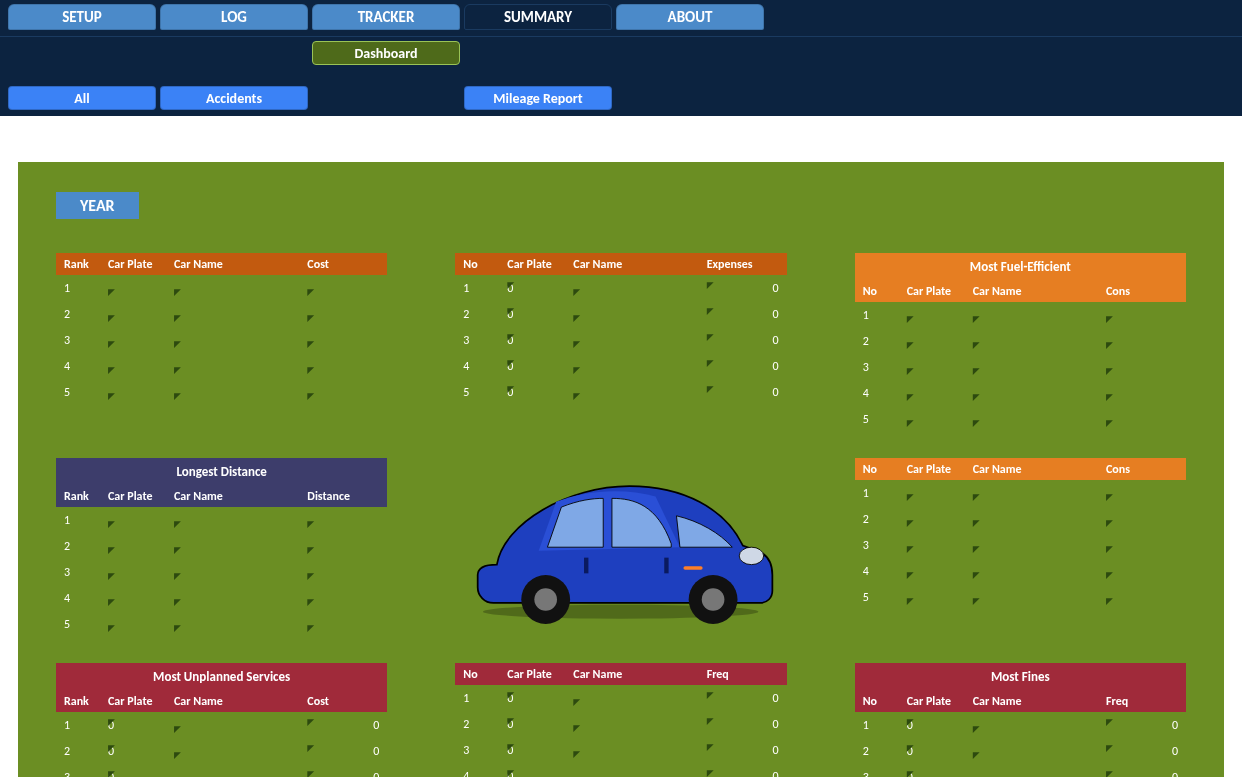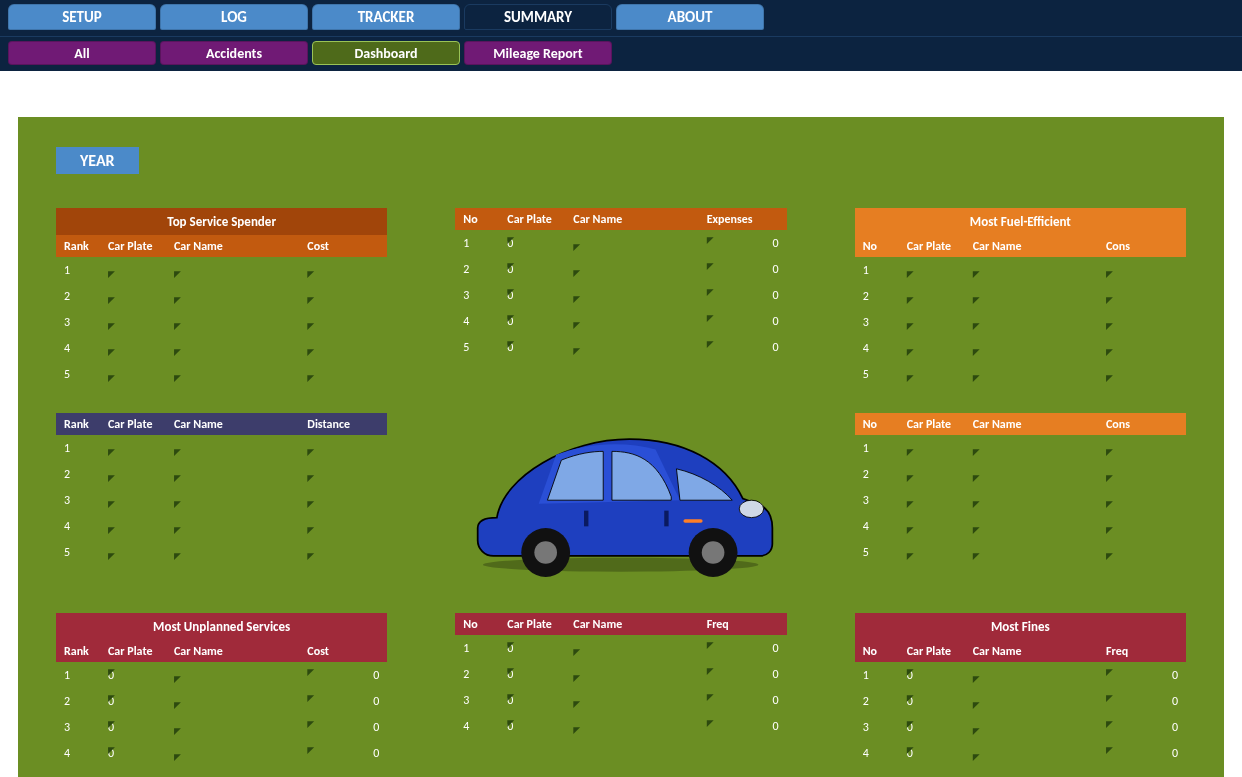--- a/index.html
+++ b/index.html
@@ -9,21 +9,21 @@
   .nav-strip { background: #0c2340; padding: 4px 8px 6px 8px; display: flex; gap: 4px; }
   .nav-tab { display:inline-flex; align-items:center; justify-content:center;
     height: 26px; width: 148px; border-radius: 6px 6px 2px 2px; font-size: 15px;
     font-weight: 700; color: #fff; border: 1px solid rgba(0,0,0,.15); cursor:pointer; }
   .nav-tab.blue { background: #4b8ac9; color:#fff; }
   .nav-tab.active-dark { background:#0c2340; color:#fff; border:1px solid #1a3a60; }
   .subnav-strip { background:#0c2340; border-top:1px solid #1a3a60; padding:4px 8px 6px 8px; display:flex; gap:4px; }
   .sub-tab { display:inline-flex; align-items:center; justify-content:center;
     height:24px; width:148px; border-radius:4px; font-size:14px; font-weight:600;
     color:#fff; border:1px solid rgba(0,0,0,.2); cursor:pointer; }
-  .sub-tab.green { background:#701a75; }
+  .sub-tab.green { background:#3b82f6;margin-top:45px; }
   .sub-tab.olive { background:#4e6a1a; border:1px solid #9ac356; }
 
   
   .dash { margin: 46px 18px 18px 18px; background:#6b8e23; padding: 30px 38px 40px 38px;
     min-height: 640px; color:#fff; }
 
   .year-row { display:flex; align-items:center; margin-bottom: 34px; }
   .year-label { background:#4b8ac9; color:#fff; font-weight:700; font-size:16px;
     padding:4px 24px; display:inline-block; }
   .year-value { background:#4b8ac9; color:#fff; font-weight:700; font-size:16px;
@@ -74,21 +74,20 @@
 
 <div class="dash">
 
   <div class="year-row">
     <div class="year-label">YEAR</div>
   </div>
 
   <div class="panel-grid">
 
     <div class="panel brown">
-      <div class="p-title">Top Service Spender</div>
       <div class="p-head cols-rpnc">
         <span>Rank</span>
         <span>Car Plate</span>
         <span>Car Name</span>
         <span class="c4">Cost</span>
       </div>
       <div class="p-body">
           <div class="p-row cols-rpnc">
             <span style="position: relative;">1</span>
             <span style="position: relative;">
@@ -269,20 +268,21 @@
               <span class="mark" style="left: 0px; position: absolute; top: -2px;">◤</span>
             </span>
             <span class="c4" style="position: relative;">
               <span class="mark" style="left: 0px; position: absolute; top: -2px;">◤</span>
             </span>
           </div>
         </div>
     </div>
 
     <div class="panel purple">
+      <div class="p-title">Longest Distance</div>
       <div class="p-head cols-rpnc">
         <span>Rank</span>
         <span>Car Plate</span>
         <span>Car Name</span>
         <span class="c4">Distance</span>
       </div>
       <div class="p-body">
           <div class="p-row cols-rpnc">
             <span style="position: relative;">1</span>
             <span style="position: relative;">

